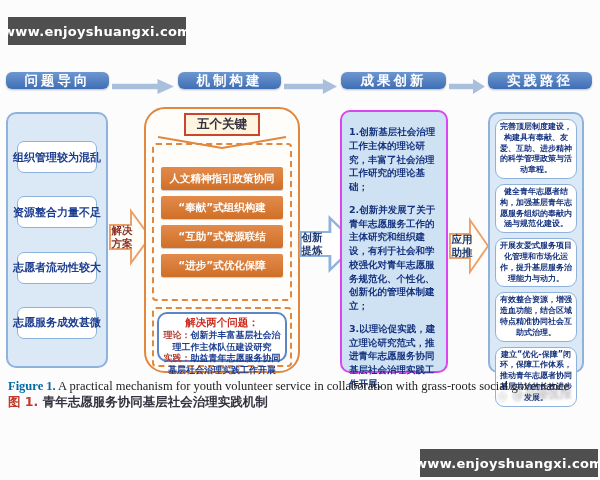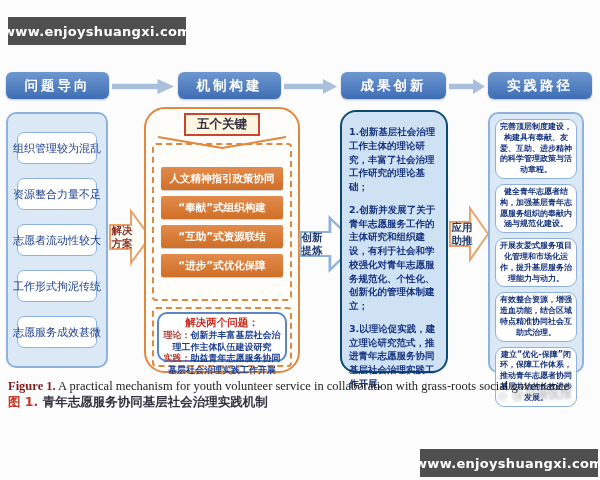--- a/index.html
+++ b/index.html
@@ -4,45 +4,45 @@
 <style>
   html,body{margin:0;padding:0;background:#ffffff;}
   #canvas{position:relative;width:600px;height:480px;background:#fcfcfc;overflow:hidden;
           font-family:"DejaVu Sans",sans-serif;}
   .sitebar{position:absolute;background:#4f4f4f;color:#fff;font-weight:bold;font-size:13px;
            display:flex;align-items:center;justify-content:center;letter-spacing:.3px;margin-top:8px;}
   #sitebar-top{left:8px;top:9px;width:178px;height:28px;}
   #sitebar-bottom{left:420px;top:441px;width:178px;height:28px;}
 
   
-  .fh{position:absolute;top:72px;height:27px;border-radius:6px;
+  .fh{position:absolute;top:72px;height:17px;border-radius:6px;
       background:linear-gradient(180deg,#6e97d0,#3e6eb5);color:#fff;font-weight:bold;
       font-size:13.5px;letter-spacing:3px;display:flex;align-items:center;justify-content:center;
       box-shadow:0 1px 2px rgba(0,0,0,.25);}
   #fh1{left:6px;width:103px;} #fh2{left:178px;width:103px;}
   #fh3{left:341px;width:105px;} #fh4{left:488px;width:104px;}
   .harrow{position:absolute;top:79px;height:15px;}
   #ha1{left:112px;width:62px;} #ha2{left:284px;width:53px;} #ha3{left:449px;width:36px;}
   .harrow svg{width:100%;height:100%;display:block;}
 
   
   #problems-panel{position:absolute;left:6px;top:112px;width:102px;height:256px;box-sizing:border-box;
       background:#dbe9f7;border:2px solid #8fb2dc;border-radius:10px;display:flex;flex-direction:column;
       justify-content:space-evenly;padding:4px 9px;}
   .pbox{height:30px;background:#fff;border:1.5px solid #8fb2dc;border-radius:7px;color:#1d3e8f;
-      font-weight:normal;font-size:11px;display:flex;align-items:center;justify-content:center;white-space:nowrap;}
+      font-weight:bold;font-size:11px;display:flex;align-items:center;justify-content:center;white-space:nowrap;}
 
   
   .conn{position:absolute;width:42px;height:60px;}
   .conn svg{position:absolute;left:0;top:0;width:100%;height:100%;}
   .conn .ctxt{position:absolute;left:0;top:50%;transform:translateY(-50%);width:26px;text-align:center;
       font-size:10.5px;font-weight:bold;line-height:1.25;}
   #conn-solution{left:109px;top:207px;} #conn-solution .ctxt{color:#8b3226;}
   #conn-refine{left:299px;top:214px;width:59px;} #conn-refine .ctxt{color:#1f3a6e;}
-  #conn-apply{left:449px;top:204px;width:40px;text-decoration:underline;} #conn-apply .ctxt{color:#1f3a6e;}
+  #conn-apply{left:449px;top:216px;width:40px;text-decoration:underline;} #conn-apply .ctxt{color:#1f3a6e;}
 
   
   #mech-panel{position:absolute;left:144px;top:107px;width:156px;height:266px;box-sizing:border-box;
       background:#fffdfa;border:2px solid #e2873e;border-radius:21px;}
   #kw-title{position:absolute;left:50%;transform:translateX(-50%);top:4px;padding:1px 11px;
       background:#fdf5e0;border:2px solid #c9452e;color:#33323e;font-weight:bold;font-size:12.5px;
       white-space:nowrap;}
   #funnel{position:absolute;left:10px;top:25px;width:132px;height:13px;}
   .dashed{position:absolute;left:6px;right:6px;border:2px dashed #e2873e;border-radius:4px;box-sizing:border-box;}
   #keys-box{top:34px;height:158px;display:flex;flex-direction:column;justify-content:space-evenly;padding:16px 7px;}
@@ -51,36 +51,36 @@
       box-shadow:0 1px 1px rgba(0,0,0,.2);white-space:nowrap;}
   #solve-wrap{top:198px;bottom:4px;padding:3px;}
   #solve-box{width:100%;height:100%;box-sizing:border-box;background:#fff;border:2px solid #5b85c7;
       border-radius:10px;padding:2px 3px;text-align:center;}
   #solve-title{color:#cc2a1e;font-weight:bold;font-size:10.5px;line-height:1.3;}
   .solve-line{font-size:9px;font-weight:bold;color:#1d3e8f;line-height:1.32;}
   .solve-label{color:#b03a2e;}
 
   
   #ach-panel{position:absolute;left:340px;top:110px;width:108px;height:263px;box-sizing:border-box;
-      background:#cfe2f4;border:2px solid #0c4a6e;border-radius:16px;padding:13px 7px;color:#16337f;
+      background:#cfe2f4;border:2px solid #d946ef;border-radius:10px;padding:13px 7px;color:#16337f;
       font-weight:bold;font-size:9.5px;line-height:1.45;text-align:left;}
   .ach-p{margin:0 0 9px 0;}
 
   
   #paths-panel{position:absolute;left:488px;top:112px;width:96px;height:261px;box-sizing:border-box;
       background:#dbe9f7;border:2px solid #8fb2dc;border-radius:10px;display:flex;flex-direction:column;
       gap:5px;padding:5px;}
   .pathbox{flex:1;background:#fff;border:1.5px solid #8fb2dc;border-radius:9px;color:#16337f;
       font-weight:bold;font-size:8px;line-height:1.35;display:flex;align-items:center;justify-content:center;
       padding:2px 4px;text-align:center;}
 
   
   #caption{position:absolute;left:8px;top:379px;width:578px;}
   #caption-en{font-family:"Liberation Serif",serif;font-size:12.5px;color:#222;}
-  #caption-en .figlabel{color:#7f1d1d;font-weight:bold;}
+  #caption-en .figlabel{color:#0369a1;font-weight:bold;}
   #caption-zh{margin-top:0;font-size:12.5px;font-weight:bold;color:#33323e;}
   #caption-zh .figlabel{color:#c0392b;}
 
   #stamp{position:absolute;left:497px;top:386px;width:100px;color:#8a8a8a;opacity:.5;
       filter:blur(1.3px);font-weight:bold;font-size:12px;transform:rotate(-2deg);white-space:nowrap;}
 </style>
 </head>
 <body>
 
 <div id="canvas">
@@ -104,21 +104,20 @@
     <svg viewBox="0 0 60 16" preserveAspectRatio="none">
         <polygon points="0,5 40,5 40,0 60,8 40,16 40,11 0,11" fill="#a9bfdb"></polygon>
       </svg>
   </div>
   <div class="fh" id="fh4">实践路径</div>
 
   <div id="problems-panel">
     <div class="pbox">组织管理较为混乱</div>
     <div class="pbox">资源整合力量不足</div>
     <div class="pbox">志愿者流动性较大</div>
-    <div class="pbox">工作形式拘泥传统</div>
     <div class="pbox">志愿服务成效甚微</div>
   </div>
 
   <div class="conn" id="conn-solution">
     <svg viewBox="0 0 42 60" preserveAspectRatio="none">
       <polygon points="1,18 22,18 22,4 41,30 22,56 22,42 1,42" fill="#fffdf8" stroke="#eba169" stroke-width="2"></polygon>
     </svg>
     <div class="ctxt"><span>解决</span><br><span>方案</span></div>
   </div>
 

